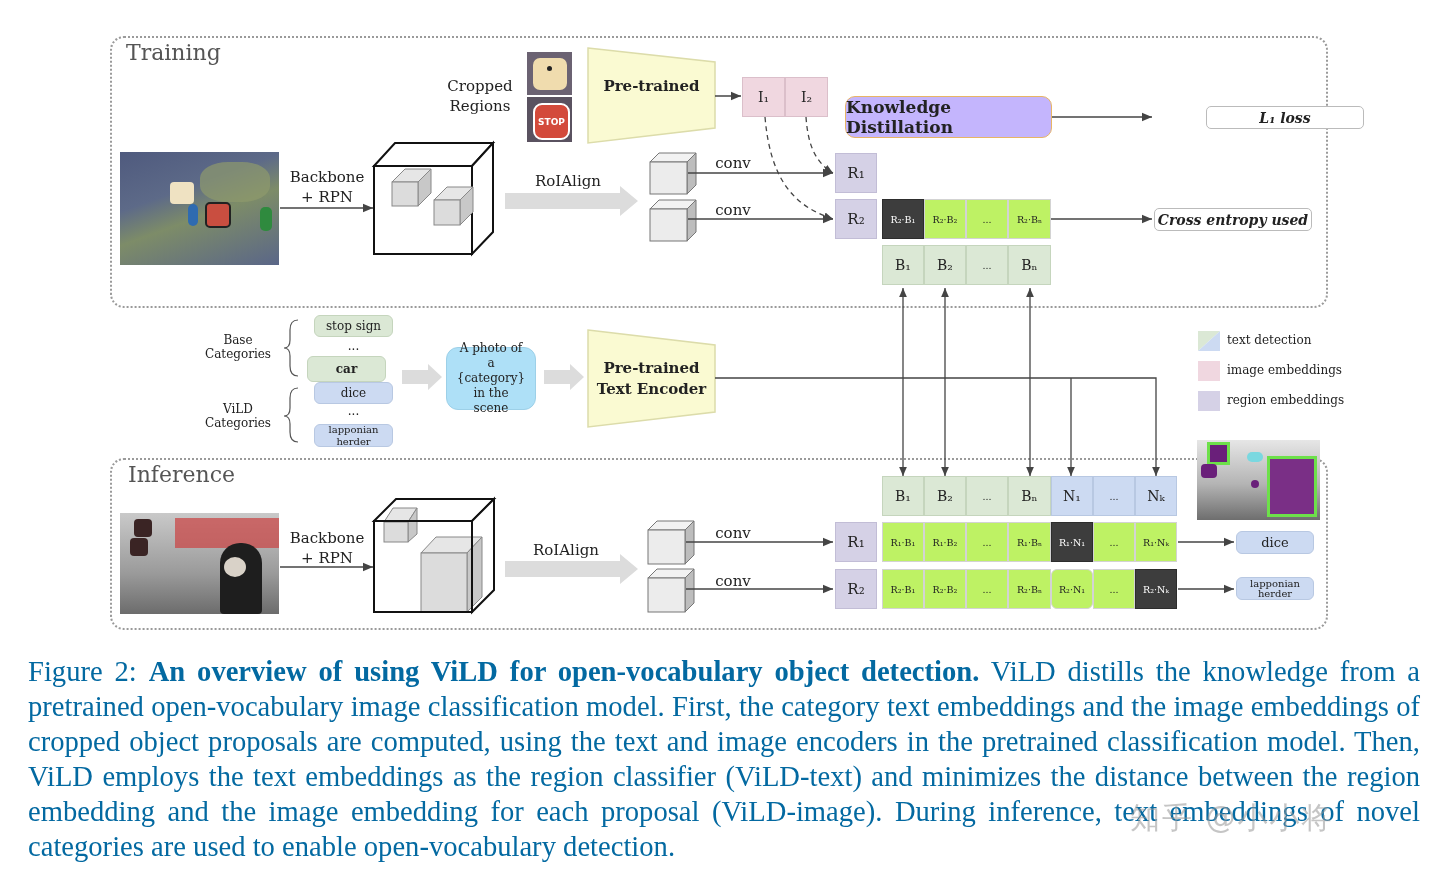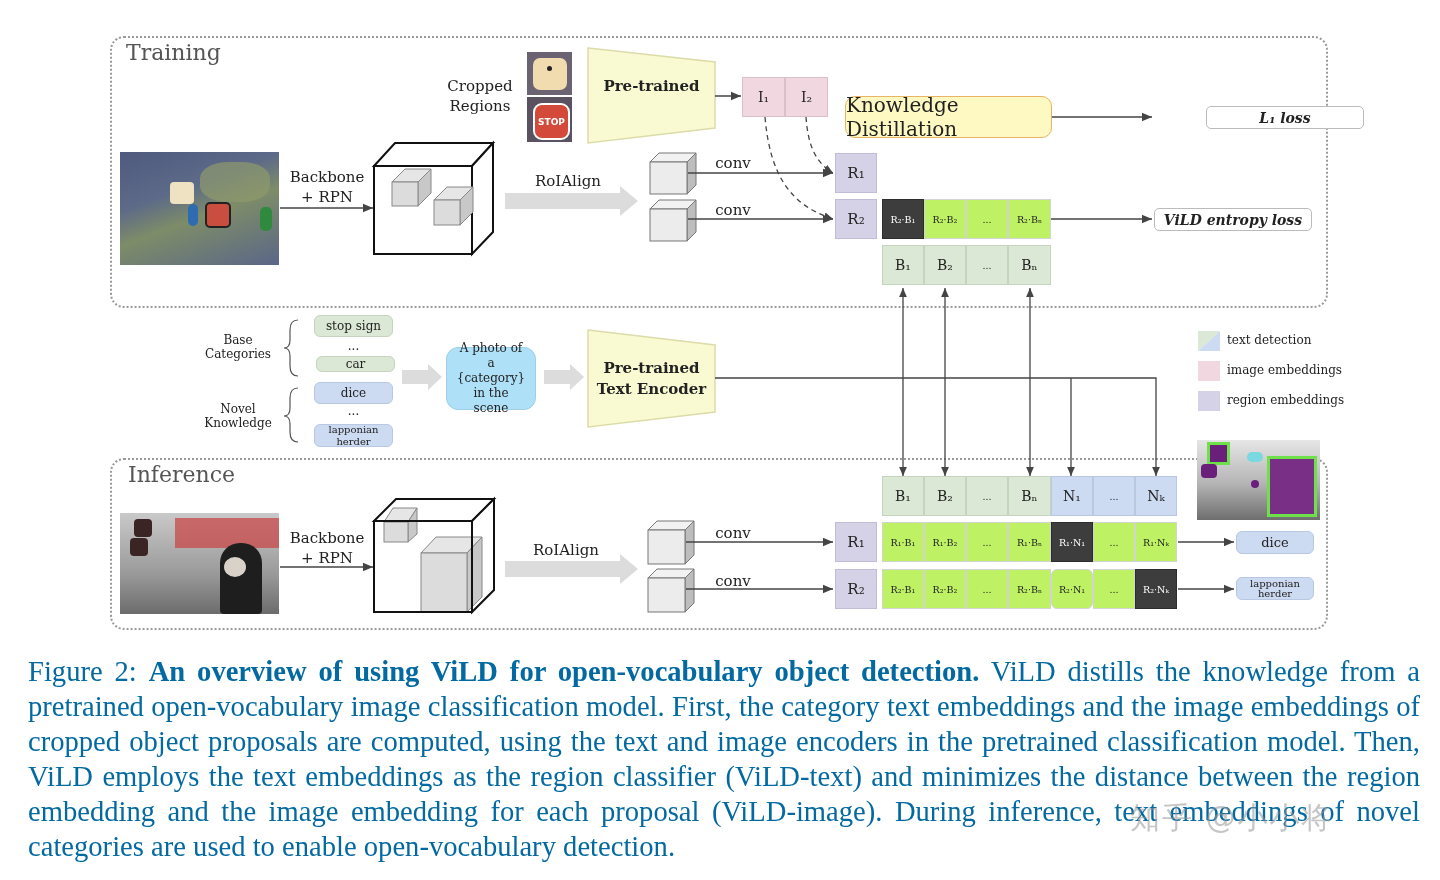--- a/index.html
+++ b/index.html
@@ -12,21 +12,21 @@
   .cell { position:absolute; box-sizing:border-box; display:flex; align-items:center; justify-content:center; font-size:14px; }
   .green { background:#dbe8d5; border:1px solid #c5d5bd; }
   .blue { background:#ccdaf2; border:1px solid #b8c8e2; }
   .pink { background:#f0d7e0; border:1px solid #dbbfca; }
   .purple { background:#d5d1e6; border:1px solid #c2bdd6; }
   .gray { background:#bef264; border:1px solid #d3d3d3; }
   .dark { background:#3d3d3d; border:1px solid #2d2d2d; color:#fff; }
   .tiny { font-size:9.5px; }
   .pill { position:absolute; box-sizing:border-box; border-radius:6px; display:flex; align-items:center; justify-content:center; text-align:center; font-size:12px; line-height:12px; }
   .lossbox { position:absolute; box-sizing:border-box; border:1.5px solid #bbb; border-radius:5px; background:#fff; display:flex; align-items:center; justify-content:center; font-style:italic; font-weight:bold; font-size:14px; color:#222; }
-  .kd { position:absolute; background:#fef9c3; border:1px solid #e8b565; border-radius:10px; display:flex; align-items:center; justify-content:center; font-weight:normal; font-size:20px; }
+  .kd { position:absolute; background:#c4b5fd; border:1px solid #e8b565; border-radius:10px; display:flex; align-items:center; justify-content:center; font-weight:bold; font-size:17px; }
   .photo { position:absolute; overflow:hidden; }
   .caption { position:absolute; left:28px; top:654px; width:1392px; font-family:"Liberation Serif", serif; font-size:28.6px; line-height:35px; color:#0369a1; text-align:justify; }
   .caption b { font-weight:bold; }
   .legend-sw { position:absolute; width:22px; height:20px; }
   .legend-tx { position:absolute; font-size:12px; color:#222; }
   svg.overlay { position:absolute; left:0; top:0; }
   .enc-text { position:absolute; font-weight:bold; font-size:15px; text-align:center; line-height:21px; }
   .watermark { position:absolute; left:1130px; top:798px; font-family:"DejaVu Sans", sans-serif; font-size:30px; color:rgba(150,150,150,0.55); letter-spacing:2px; }
 </style>
 </head>
@@ -166,41 +166,41 @@
 </div>
 <div class="lbl" style="left:528px;top:171px;width:80px;">RoIAlign</div>
 <div class="lbl" style="left:710px;top:153px;width:46px;">conv</div>
 <div class="lbl" style="left:710px;top:200px;width:46px;">conv</div>
 
 <div class="cell pink" style="left:742px;top:77px;width:43px;height:40px;">I₁</div>
 <div class="cell pink" style="left:785px;top:77px;width:43px;height:40px;">I₂</div>
 
 <div class="kd" style="left:845px;top:96px;width:205px;height:40px;">Knowledge Distillation</div>
 <div class="lossbox" style="left:1206px;top:106px;width:158px;height:23px;">L₁ loss</div>
-<div class="lossbox" style="left:1154px;top:208px;width:158px;height:23px;">ViLD entropy loss</div>
+<div class="lossbox" style="left:1154px;top:208px;width:158px;height:23px;">Cross entropy used</div>
 
 <div class="cell purple" style="left:835px;top:153px;width:42px;height:40px;font-size:15px;">R₁</div>
 <div class="cell purple" style="left:835px;top:199px;width:42px;height:40px;font-size:15px;">R₂</div>
 
 <div class="cell dark tiny" style="left:882px;top:199px;width:42px;height:40px;">R₂·B₁</div>
 <div class="cell gray tiny" style="left:924px;top:199px;width:42px;height:40px;">R₂·B₂</div>
 <div class="cell gray tiny" style="left:966px;top:199px;width:42px;height:40px;">...</div>
 <div class="cell gray tiny" style="left:1008px;top:199px;width:43px;height:40px;">R₂·Bₙ</div>
 
 <div class="cell green" style="left:882px;top:245px;width:42px;height:40px;">B₁</div>
 <div class="cell green" style="left:924px;top:245px;width:42px;height:40px;">B₂</div>
 <div class="cell green tiny" style="left:966px;top:245px;width:42px;height:40px;">...</div>
 <div class="cell green" style="left:1008px;top:245px;width:43px;height:40px;">Bₙ</div>
 
 <div class="lbl small" style="left:200px;top:333px;width:76px;">Base Categories</div>
-<div class="lbl small" style="left:200px;top:402px;width:76px;">Novel Knowledge</div>
+<div class="lbl small" style="left:200px;top:402px;width:76px;">ViLD Categories</div>
 
 <div class="pill green" style="left:314px;top:315px;width:79px;height:22px;">stop sign</div>
 <div class="lbl small" style="left:314px;top:339px;width:79px;">...</div>
-<div class="pill green" style="left:316px;top:356px;width:79px;height:16px;">car</div>
+<div class="pill green" style="left:307px;top:356px;width:79px;height:26px;font-weight:bold;">car</div>
 <div class="pill blue" style="left:314px;top:382px;width:79px;height:22px;">dice</div>
 <div class="lbl small" style="left:314px;top:404px;width:79px;">...</div>
 <div class="pill blue" style="left:314px;top:424px;width:79px;height:23px;font-size:10px;padding:0 10px;">lapponian herder</div>
 
 <div class="pill" style="left:446px;top:347px;width:90px;height:63px;background:#aee0f7;border:1px solid #9dd0e8;border-radius:12px;font-size:12px;line-height:15px;padding:13px 8px;">A photo of a {category} in the scene</div>
 
 <div class="legend-tx" style="left:1227px;top:333px;">text detection</div>
 <div class="legend-sw" style="left:1198px;top:361px;background:#f0d7e0;"></div>
 <div class="legend-tx" style="left:1227px;top:363px;">image embeddings</div>
 <div class="legend-sw" style="left:1198px;top:391px;background:#d5d1e6;"></div>

